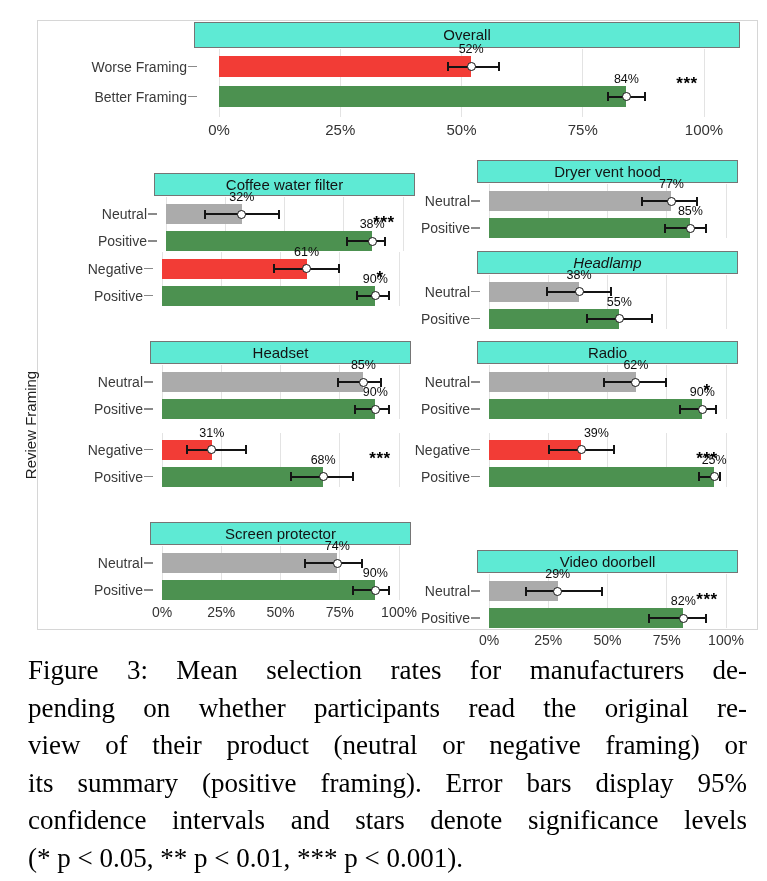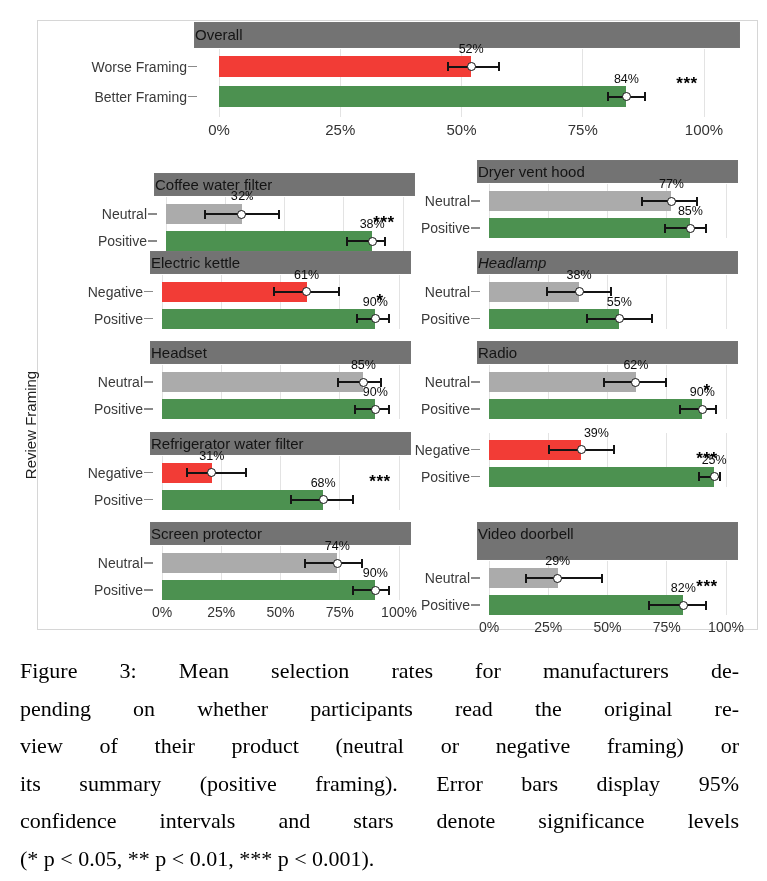--- a/index.html
+++ b/index.html
@@ -3,39 +3,39 @@
 <meta charset="utf-8">
 <style>
   html,body{margin:0;padding:0;background:#ffffff;}
   body{width:767px;height:881px;font-family:"Liberation Sans",sans-serif;}
   .page{position:relative;width:767px;height:881px;background:#fff;overflow:hidden;}
   .chart{position:absolute;left:0;top:0;width:767px;height:645px;}
   .fig-border{position:absolute;left:37px;top:20px;width:719px;height:608px;border:1px solid #d6d6d6;}
   .y-axis-label{position:absolute;left:30px;top:425px;transform:translate(-50%,-50%) rotate(-90deg);
     font-size:15px;color:#1f1f1f;white-space:nowrap;}
   .panel{position:absolute;}
-  .strip{background:#737373;border:1px solid #757575;box-sizing:border-box;text-align:left;
+  .strip{background:#5eead4;border:1px solid #757575;box-sizing:border-box;text-align:center;
     font-size:15px;color:#141414;overflow:hidden;white-space:nowrap;}
   .plot{position:relative;background:#ffffff;}
   .grid{position:absolute;top:1px;bottom:1px;width:1px;background:#e3e3e3;}
   .bar{position:absolute;}
   .ytick{position:absolute;left:-6px;width:9px;height:1.5px;background:#8a8a8a;}
   .rowlab{position:absolute;right:100%;margin-right:7px;white-space:nowrap;font-size:14px;
     color:#3a3a3a;height:18px;line-height:18px;}
   .eline{position:absolute;height:2px;background:#141414;}
   .ecap{position:absolute;width:2px;height:9px;background:#141414;}
   .pt{position:absolute;width:9px;height:9px;border-radius:50%;background:#fff;
     border:1.5px solid #141414;box-sizing:border-box;}
   .vlab{position:absolute;transform:translateX(-50%);font-size:12.5px;color:#0d0d0d;white-space:nowrap;}
   .stars{position:absolute;transform:translateX(-50%);font-weight:bold;font-size:17px;
     letter-spacing:0.5px;color:#000;white-space:nowrap;}
   .xaxis{position:relative;height:22px;color:#333;}
   .xtick{position:absolute;transform:translateX(-50%);top:3px;white-space:nowrap;}
-  .caption{position:absolute;left:20px;top:652px;width:719px;font-family:"Liberation Serif",serif;
-    font-size:22px;line-height:37.5px;color:#000;}
+  .caption{position:absolute;left:28px;top:652px;width:719px;font-family:"Liberation Serif",serif;
+    font-size:27px;line-height:37.5px;color:#000;}
   .cap-line{text-align:justify;text-align-last:justify;}
   .cap-line.last{text-align-last:left;}
 </style>
 </head>
 <body>
 
 <div class="page">
   <div class="chart" id="chart">
     <div class="fig-border"></div>
     <div class="y-axis-label">Review Framing</div>
@@ -82,21 +82,21 @@
           <div class="grid" style="left: 130px;"></div>
           <div class="grid" style="left: 189.25px;"></div>
           <div class="grid" style="left: 248.5px;"></div>
           <div class="bar" style="left: 12px; width: 75.84px; top: 8px; height: 20px; background: rgb(171, 171, 171);"></div>
           <div class="ytick" style="top: 17.25px;"></div>
           <div class="rowlab" style="top: 9px;">Neutral</div>
           <div class="eline" style="left: 49.92px; width: 75.84px; top: 17px;"></div>
           <div class="ecap" style="left: 49.92px; top: 13.5px;"></div>
           <div class="ecap" style="left: 123.76px; top: 13.5px;"></div>
           <div class="pt" style="left: 83.34px; top: 13.5px;"></div>
-          <div class="vlab" style="left: 87.84px; top: -6px; font-family: Liberation Mono, monospace;">32%</div>
+          <div class="vlab" style="left: 87.84px; top: -6px;">32%</div>
           <div class="bar" style="left: 12px; width: 206.19px; top: 35px; height: 20px; background: rgb(76, 145, 80);"></div>
           <div class="ytick" style="top: 44.25px;"></div>
           <div class="rowlab" style="top: 36px;">Positive</div>
           <div class="eline" style="left: 192.12px; width: 40.29px; top: 44px;"></div>
           <div class="ecap" style="left: 192.12px; top: 40.5px;"></div>
           <div class="ecap" style="left: 230.41px; top: 40.5px;"></div>
           <div class="pt" style="left: 213.69px; top: 40.5px;"></div>
           <div class="vlab" style="left: 218.19px; top: 21px;">38%</div>
           <div class="stars" style="left: 230.04px; top: 17px;">***</div>
         </div>
@@ -121,21 +121,20 @@
           <div class="ytick" style="top: 44.25px;"></div>
           <div class="rowlab" style="top: 36px;">Positive</div>
           <div class="eline" style="left: 187.38px; width: 42.66px; top: 44px;"></div>
           <div class="ecap" style="left: 187.38px; top: 40.5px;"></div>
           <div class="ecap" style="left: 228.04px; top: 40.5px;"></div>
           <div class="pt" style="left: 208.95px; top: 40.5px;"></div>
           <div class="vlab" style="left: 213.45px; top: 21px;">85%</div>
         </div>
       </div>
       <div class="panel" style="left: 150px; top: 250.5px; width: 261px;">
-        <div class="strip" style="height: 23px; line-height: 21px;">Electric kettle</div>
         <div class="plot" style="height: 56px;">
           <div class="grid" style="left: 11.5px;"></div>
           <div class="grid" style="left: 70.75px;"></div>
           <div class="grid" style="left: 130px;"></div>
           <div class="grid" style="left: 189.25px;"></div>
           <div class="grid" style="left: 248.5px;"></div>
           <div class="bar" style="left: 12px; width: 144.57px; top: 8px; height: 20px; background: rgb(242, 60, 54);"></div>
           <div class="ytick" style="top: 17.25px;"></div>
           <div class="rowlab" style="top: 9px;">Negative</div>
           <div class="eline" style="left: 123.39px; width: 66.36px; top: 17px;"></div>
@@ -227,21 +226,20 @@
           <div class="rowlab" style="top: 36px;">Positive</div>
           <div class="eline" style="left: 201.6px; width: 37.92px; top: 44px;"></div>
           <div class="ecap" style="left: 201.6px; top: 40.5px;"></div>
           <div class="ecap" style="left: 237.52px; top: 40.5px;"></div>
           <div class="pt" style="left: 220.8px; top: 40.5px;"></div>
           <div class="vlab" style="left: 225.3px; top: 21px;">90%</div>
           <div class="stars" style="left: 230.04px; top: 17px;">*</div>
         </div>
       </div>
       <div class="panel" style="left: 150px; top: 431.5px; width: 261px;">
-        <div class="strip" style="height: 23px; line-height: 21px;">Refrigerator water filter</div>
         <div class="plot" style="height: 56px;">
           <div class="grid" style="left: 11.5px;"></div>
           <div class="grid" style="left: 70.75px;"></div>
           <div class="grid" style="left: 130px;"></div>
           <div class="grid" style="left: 189.25px;"></div>
           <div class="grid" style="left: 248.5px;"></div>
           <div class="bar" style="left: 12px; width: 49.77px; top: 8px; height: 20px; background: rgb(242, 60, 54);"></div>
           <div class="ytick" style="top: 17.25px;"></div>
           <div class="rowlab" style="top: 9px;">Negative</div>
           <div class="eline" style="left: 35.7px; width: 61.62px; top: 17px;"></div>
@@ -313,21 +311,21 @@
         </div>
         <div class="xaxis" style="font-size: 14px;">
           <div class="xtick" style="left: 12px;">0%</div>
           <div class="xtick" style="left: 71.25px;">25%</div>
           <div class="xtick" style="left: 130.5px;">50%</div>
           <div class="xtick" style="left: 189.75px;">75%</div>
           <div class="xtick" style="left: 249px;">100%</div>
         </div>
       </div>
       <div class="panel" style="left: 477px; top: 522px; width: 261px;">
-        <div class="strip" style="height: 38px; line-height: 21px;">Video doorbell</div>
+        <div class="strip" style="height: 23px; line-height: 21px; margin-top: 28px;">Video doorbell</div>
         <div class="plot" style="height: 56px;">
           <div class="grid" style="left: 11.5px;"></div>
           <div class="grid" style="left: 70.75px;"></div>
           <div class="grid" style="left: 130px;"></div>
           <div class="grid" style="left: 189.25px;"></div>
           <div class="grid" style="left: 248.5px;"></div>
           <div class="bar" style="left: 12px; width: 68.73px; top: 8px; height: 20px; background: rgb(171, 171, 171);"></div>
           <div class="ytick" style="top: 17.25px;"></div>
           <div class="rowlab" style="top: 9px;">Neutral</div>
           <div class="eline" style="left: 47.55px; width: 78.21px; top: 17px;"></div>

